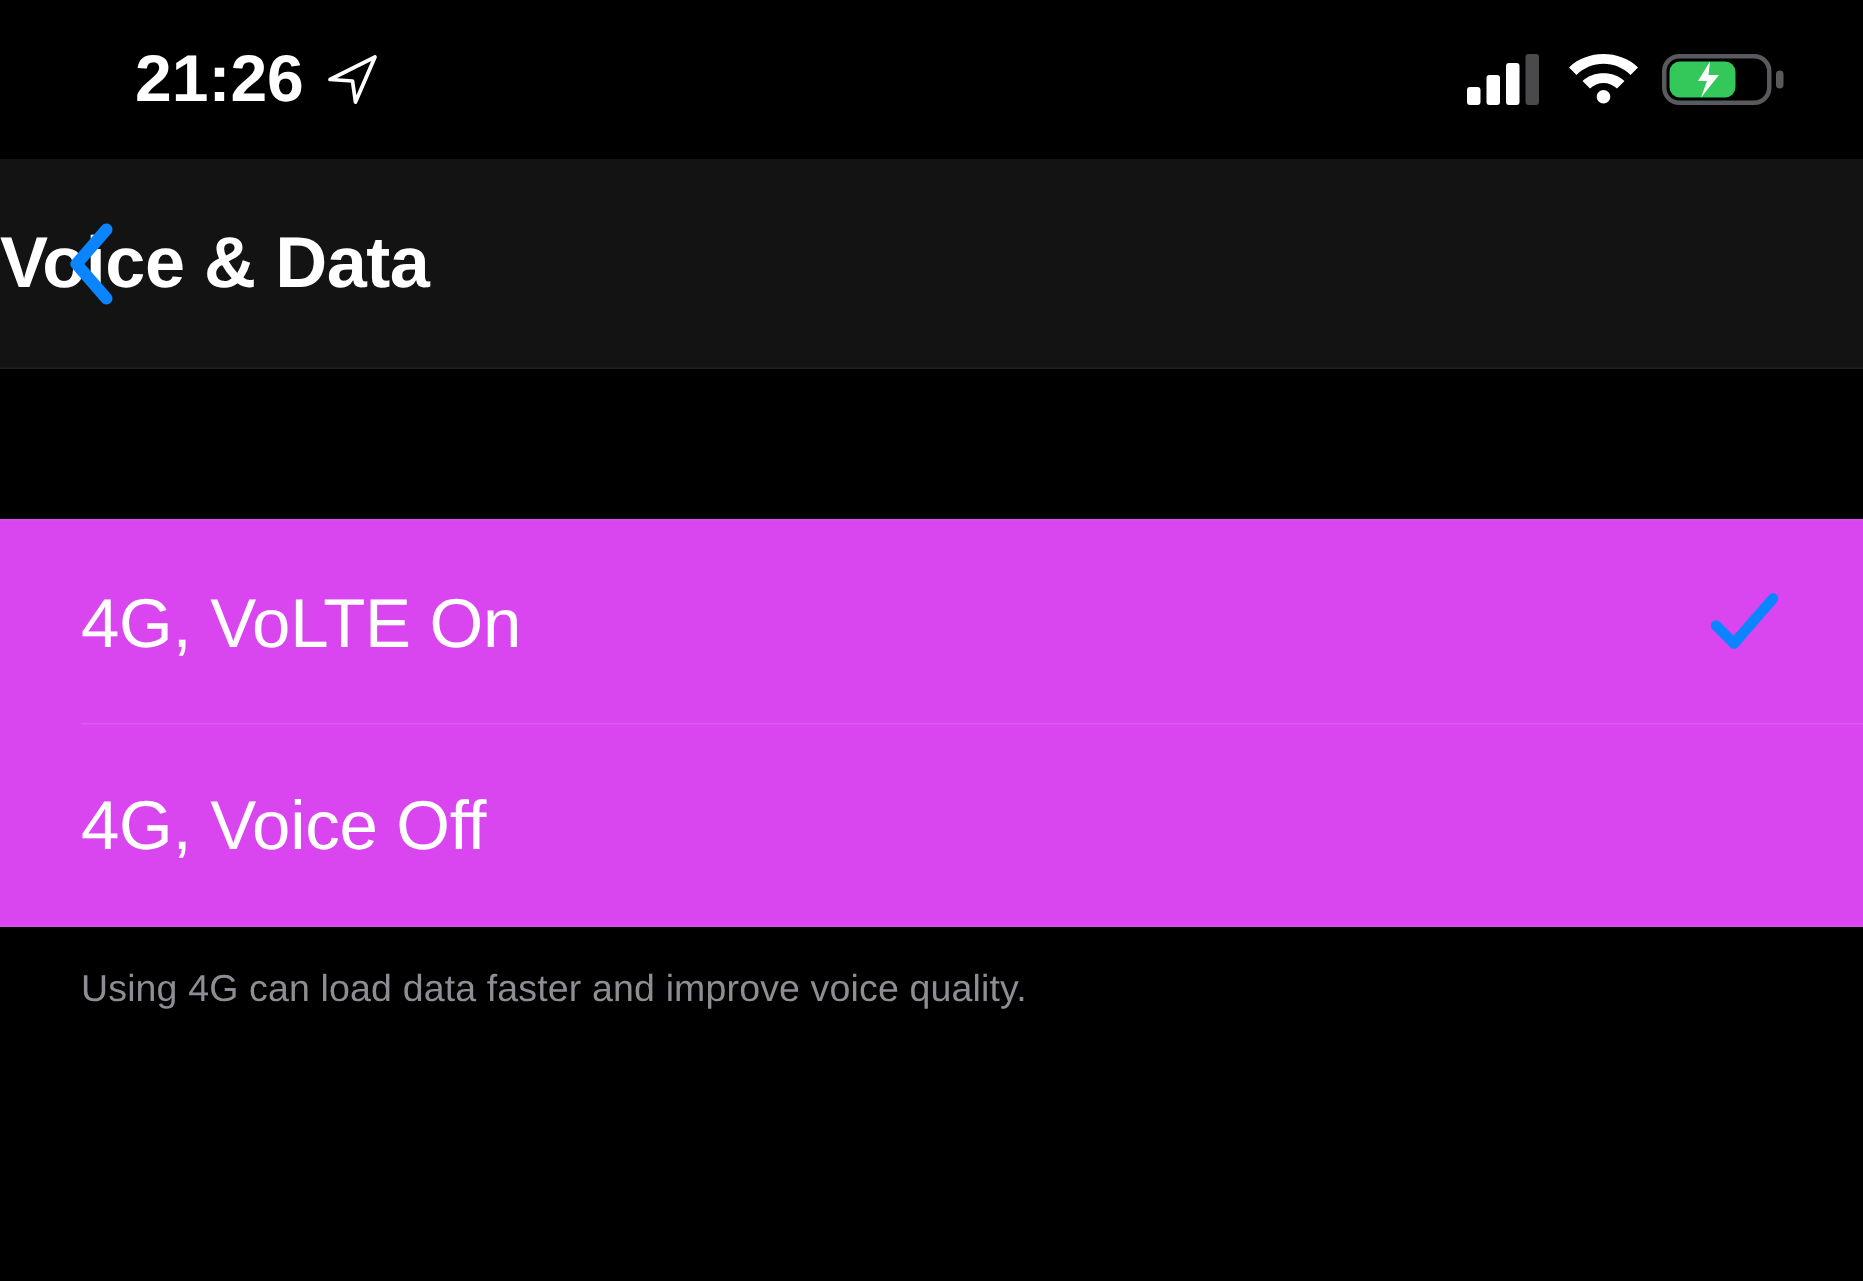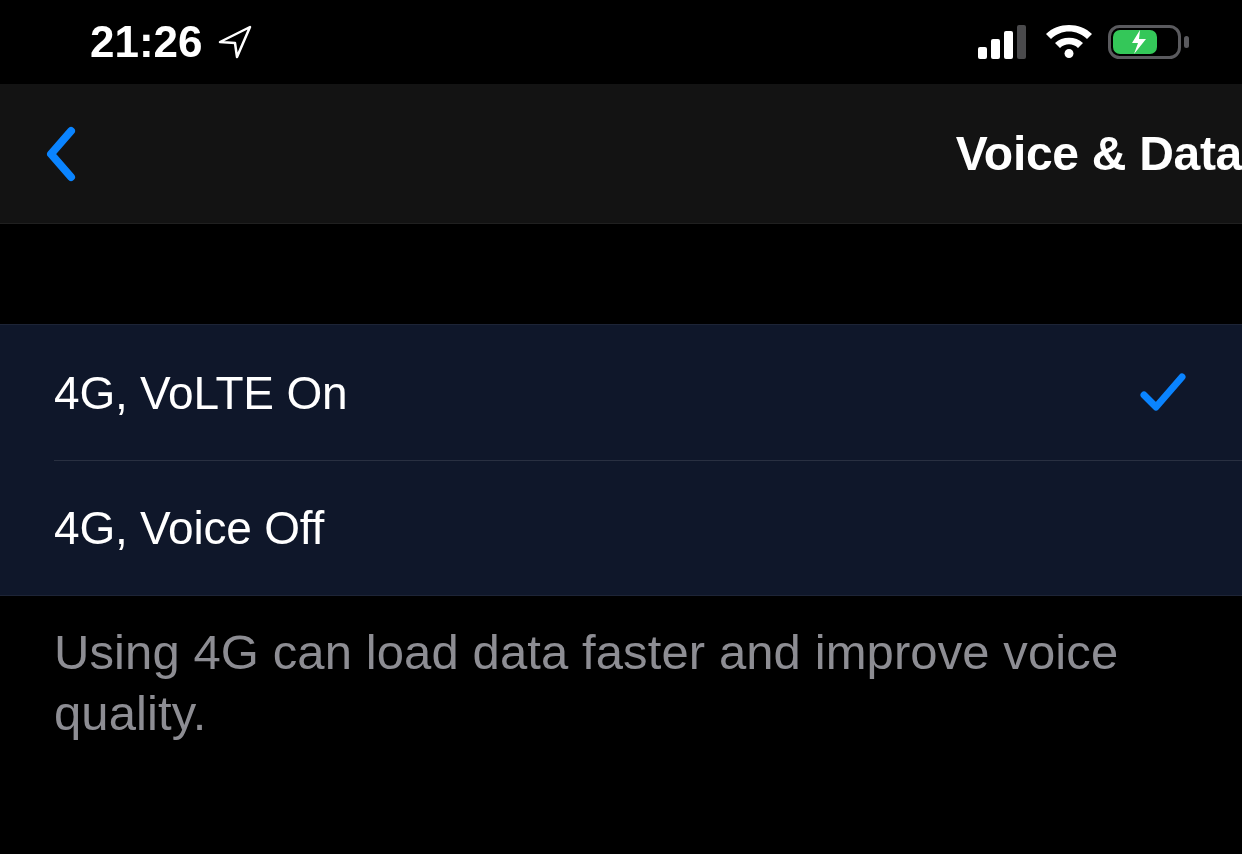--- a/index.html
+++ b/index.html
@@ -12,21 +12,21 @@
       width: 1242px;
       height: 854px;
       background: #000000;
       font-family: -apple-system, "SF Pro Text", "Helvetica Neue", Helvetica, Arial, sans-serif;
       color: #ffffff;
       overflow: hidden;
     }
 
     
     .status-bar {
-      height: 84px;
+      height: 106px;
       display: flex;
       align-items: center;
       justify-content: space-between;
       padding: 0 50px 0 90px;
     }
     .status-left {
       display: flex;
       align-items: center;
       gap: 14px;
     }
@@ -48,21 +48,21 @@
     .battery-icon svg {
       display: block;
     }
 
     
     .nav-header {
       height: 140px;
       position: relative;
       display: flex;
       align-items: center;
-      justify-content: flex-end;
+      justify-content: flex-start;
       border-bottom: 1px solid rgba(255,255,255,0.06);
       background: #131313;
     }
     .back-button {
       position: absolute;
       left: 30px;
       top: 50%;
       transform: translateY(-50%);
       display: flex;
       align-items: center;
@@ -78,21 +78,21 @@
     }
 
     
     .section-gap {
       height: 100px;
       background: #000000;
     }
 
     
     .list {
-      background: #0f172a;
+      background: #d946ef;
       border-top: 1px solid rgba(255,255,255,0.06);
       border-bottom: 1px solid rgba(255,255,255,0.06);
     }
     .list-item {
       height: 135px;
       display: flex;
       align-items: center;
       justify-content: space-between;
       padding: 0 54px 0 54px;
       position: relative;
@@ -113,21 +113,21 @@
       color: #ffffff;
     }
     .checkmark svg { display:block; }
 
     
     .section-footer {
       padding: 26px 54px 0 54px;
       background: #000000;
     }
     .footer-text {
-      font-size: 49px;
+      font-size: 25px;
       line-height: 1.25;
       color: #8d8d93;
       letter-spacing: 0.1px;
     }
   </style>
 </head>
 <body>
 
 <div class="status-bar">
   <div class="status-left">

